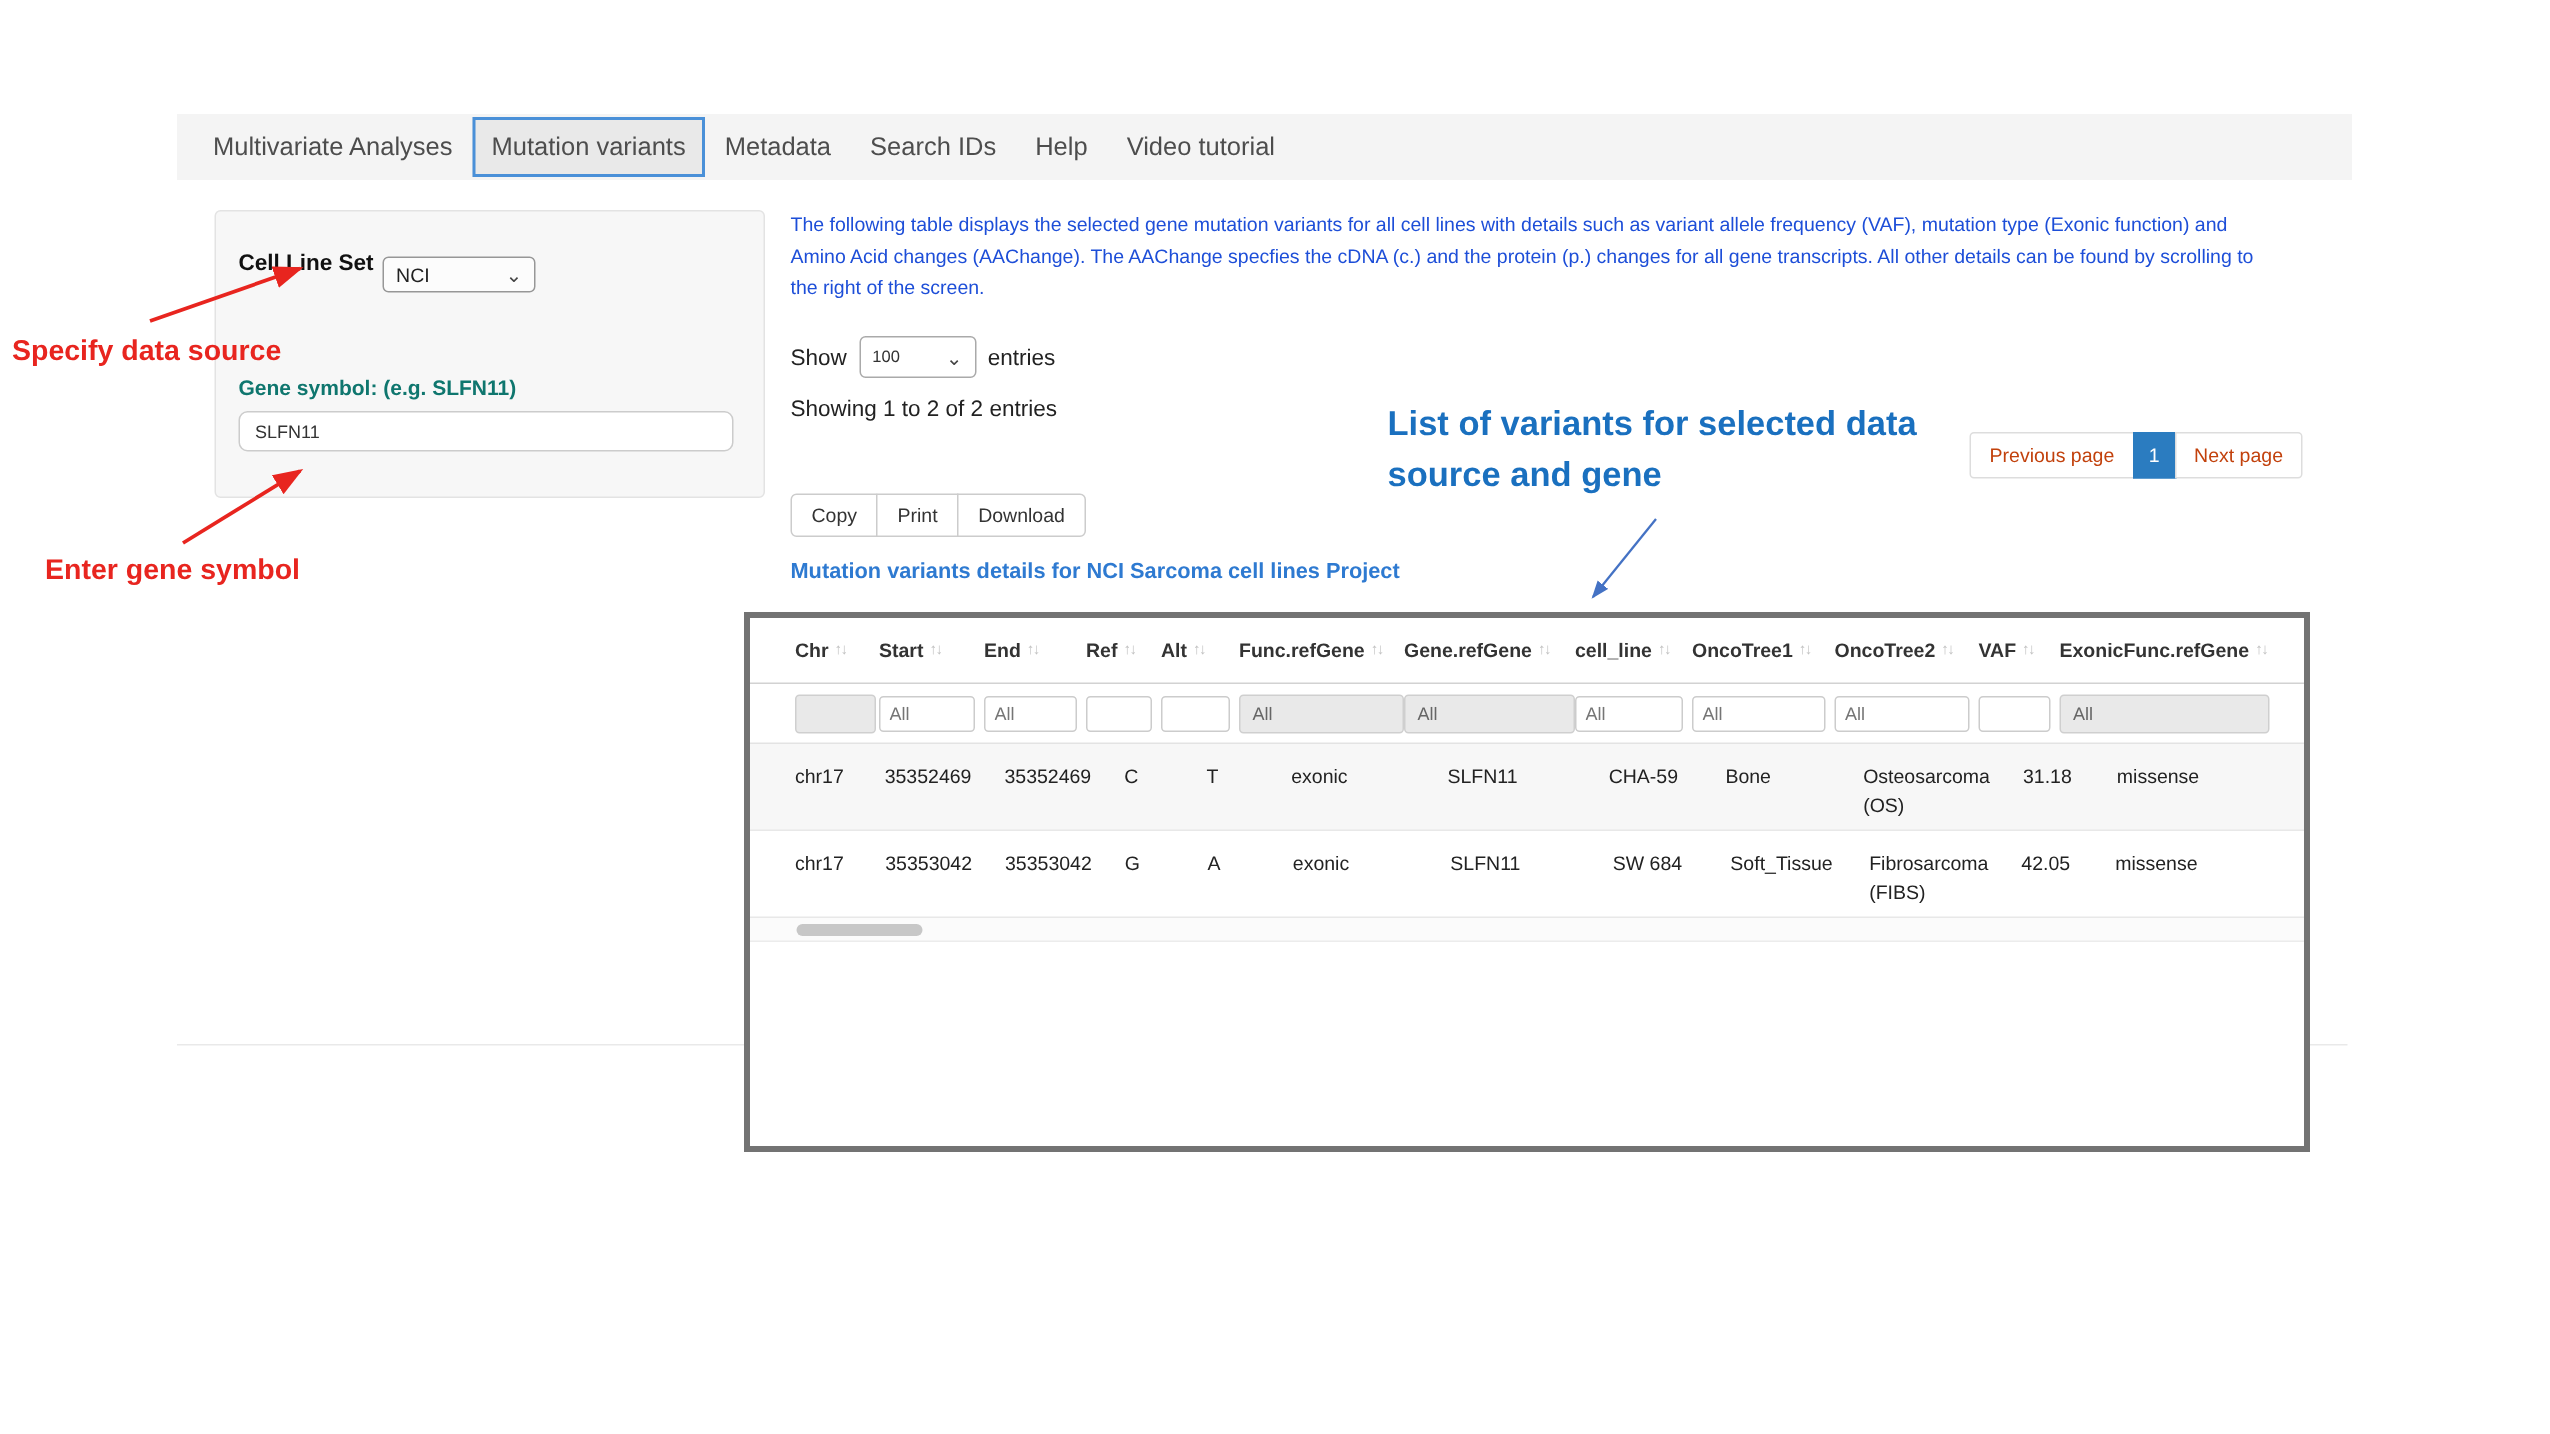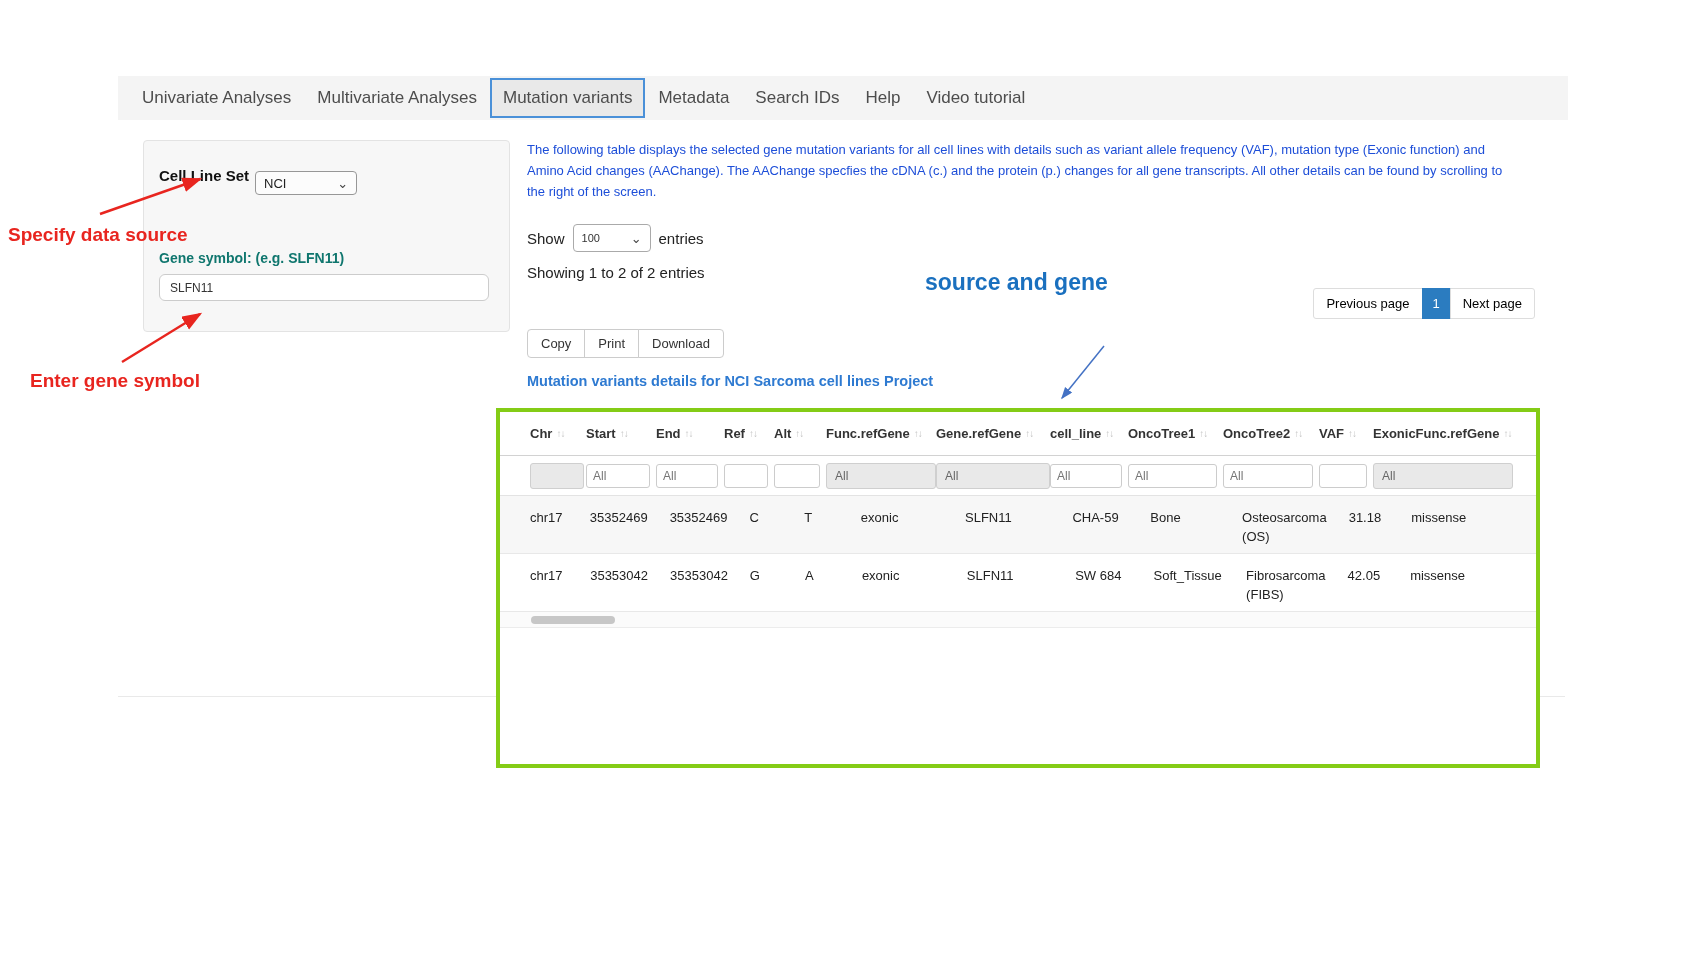--- a/index.html
+++ b/index.html
@@ -44,29 +44,29 @@
   .showing{position:absolute;left:527px;top:264px;font-size:15px;color:#222;}
   .btn-group{position:absolute;left:527px;top:329px;display:flex;}
   .btn{border:1px solid #ccc;background:#fff;padding:6px 13px;font-size:13px;color:#333;margin-left:-1px;cursor:pointer;
        font-family:"Liberation Sans",sans-serif;}
   .btn:first-child{border-radius:4px 0 0 4px;margin-left:0;}
   .btn:last-child{border-radius:0 4px 4px 0;}
   .table-title{position:absolute;left:527px;top:373px;font-size:14.5px;font-weight:bold;color:#2e7ad1;cursor:pointer;}
 
   
   .pagination{position:absolute;right:165px;top:288px;display:flex;align-items:center;font-size:13px;z-index:3;}
-  .page-btn{border:1px solid #ddd;color:#000000;padding:7px 12px;background:#fff;cursor:pointer;white-space:nowrap;}
+  .page-btn{border:1px solid #ddd;color:#c2410c;padding:7px 12px;background:#fff;cursor:pointer;white-space:nowrap;}
   .page-btn.prev{border-radius:3px 0 0 3px;}
   .page-btn.next{border-radius:0 3px 3px 0;margin-left:-1px;}
   .page-current{background:#2b7cc0;border:1px solid #2b7cc0;color:#fff;padding:7px 10px;margin-left:-1px;cursor:pointer;}
 
   
   .page-divider{position:absolute;left:118px;top:696px;width:1447px;height:1px;background:#e9e9e9;z-index:1;}
   .table-box{position:absolute;left:496px;top:408px;width:1044px;height:360px;box-sizing:border-box;
-             background:#fff;border:4px solid #84cc16;z-index:2;}
+             background:#fff;border:4px solid #737373;z-index:2;}
   .thead-row,.filter-row,.data-row{display:flex;padding-left:30px;padding-right:8px;box-sizing:border-box;}
   .thead-row{align-items:center;height:44px;border-bottom:1px solid #d2d2d2;}
   .hcell{font-weight:bold;font-size:13px;color:#333;display:flex;align-items:center;cursor:pointer;box-sizing:border-box;padding-right:6px;}
   .sort{color:#c3c3c3;font-size:10px;margin-left:4px;letter-spacing:-1px;font-weight:normal;}
   .filter-row{align-items:center;height:40px;border-bottom:1px solid #e3e3e3;}
   .fcell{box-sizing:border-box;padding-right:8px;}
   .fselect{height:24px;background:#e9e9e9;border:1px solid #cfcfcf;border-radius:3px;width:calc(100% - 10px);
            font-size:12px;color:#666;display:flex;align-items:center;padding:0 8px;cursor:pointer;}
   .c0 .fselect{width:36px;}
   .finput{height:22px;border:1px solid #ccc;border-radius:3px;width:calc(100% - 12px);font-size:12px;color:#444;
@@ -80,21 +80,20 @@
   .c6{width:114px;}.c7{width:78px;}.c8{width:95px;}.c9{width:96px;}.c10{width:54px;}.c11{width:140px;}
   .scroll-track{height:15px;background:#fbfbfb;border-bottom:1px solid #ececec;position:relative;}
   .scroll-thumb{position:absolute;left:31px;top:4px;width:84px;height:8px;background:#c7c7c7;border-radius:4px;cursor:pointer;}
 </style>
 </head>
 <body>
 
 <div id="screen">
 
   <div class="navbar">
-    <div class="tab">Univariate Analyses</div>
     <div class="tab">Multivariate Analyses</div>
     <div class="tab active">Mutation variants</div>
     <div class="tab">Metadata</div>
     <div class="tab">Search IDs</div>
     <div class="tab">Help</div>
     <div class="tab">Video tutorial</div>
   </div>
 
   <div class="sidebar">
     <div class="cls-row">
@@ -126,20 +125,21 @@
 
   <div class="btn-group">
     <button class="btn">Copy</button>
     <button class="btn">Print</button>
     <button class="btn">Download</button>
   </div>
 
   <div class="table-title">Mutation variants details for NCI Sarcoma cell lines Project</div>
 
   <div class="blue-heading">
+    <div>List of variants for selected data</div>
     <div>source and gene</div>
   </div>
 
   <div class="pagination">
     <div class="page-btn prev">Previous page</div>
     <div class="page-current">1</div>
     <div class="page-btn next">Next page</div>
   </div>
 
   <div class="page-divider"></div>

